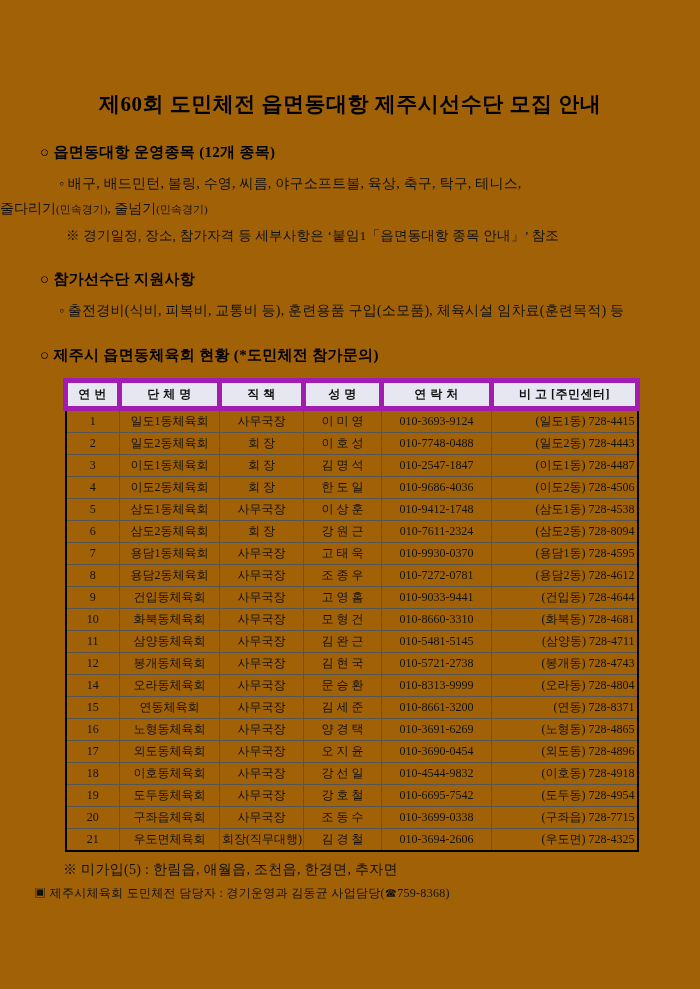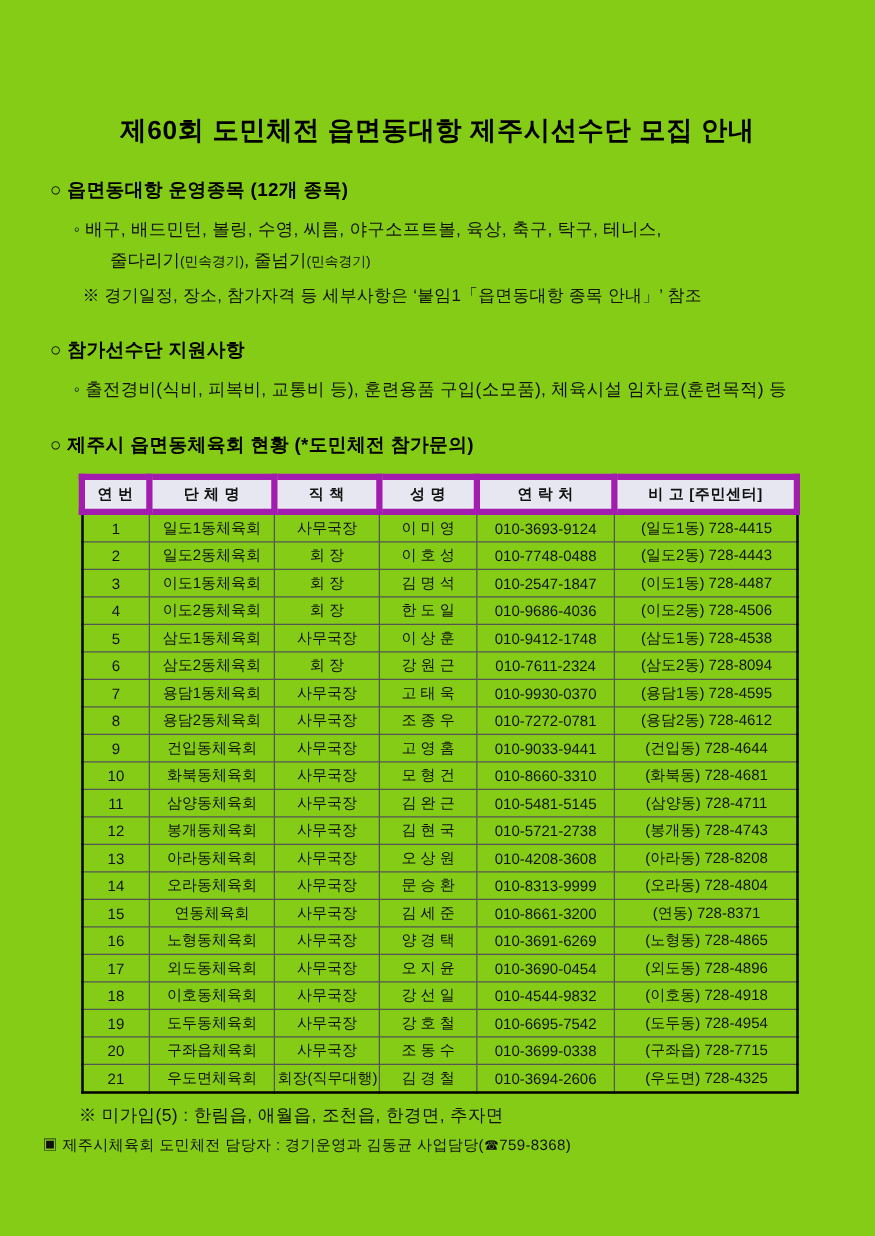--- a/index.html
+++ b/index.html
@@ -1,20 +1,20 @@
 <!DOCTYPE html>
 <html><head>
 <meta charset="utf-8">
 <style>
   html,body { margin:0; padding:0; background:#fff; }
   .page {
     position:relative;
     width:700px; height:989px;
-    background:#84cc16;
-    font-family:Liberation Sans, sans-serif;
+    background:#a16207;
+    font-family:Liberation Serif, serif;
     color:#111111;
     overflow:hidden;
   }
   .title {
     padding-top:90px;
     text-align:center;
     font-size:21px;
     font-weight:bold;
     letter-spacing:0.5px;
     color:#000;
@@ -30,21 +30,20 @@
   .sub-line {
     margin-top:11px;
     padding-left:59px;
     padding-right:30px;
     font-size:14px;
     line-height:21px;
     letter-spacing:0.2px;
   }
   .sub-line2 {
     margin-top:4px;
-    padding-left:88px;
     font-size:14px;
     line-height:21px;
   }
   .small { font-size:11px; }
   .note-line {
     margin-top:7px;
     padding-left:66px;
     font-size:13.5px;
     letter-spacing:0.2px;
   }
@@ -66,21 +65,21 @@
     letter-spacing:0.5px;
   }
   table.contact td {
     border:1px solid #555;
     height:21px;
     padding:0 2px;
     text-align:center;
     white-space:nowrap;
     overflow:hidden;
   }
-  table.contact td.c5 { text-align:center; padding-left:4px; }
+  table.contact td.c5 { text-align:right; padding-left:4px; }
   .foot-note {
     margin-top:9px;
     padding-left:63px;
     font-size:14px;
     letter-spacing:0.3px;
   }
   .foot-contact {
     margin-top:6px;
     padding-left:34px;
     font-size:12px;
@@ -214,28 +213,20 @@
         </tr>
         <tr>
           <td class="c0">12</td>
           <td class="c1">봉개동체육회</td>
           <td class="c2">사무국장</td>
           <td class="c3">김 현 국</td>
           <td class="c4">010-5721-2738</td>
           <td class="c5">(봉개동) 728-4743</td>
         </tr>
         <tr>
-          <td class="c0">13</td>
-          <td class="c1">아라동체육회</td>
-          <td class="c2">사무국장</td>
-          <td class="c3">오 상 원</td>
-          <td class="c4">010-4208-3608</td>
-          <td class="c5">(아라동) 728-8208</td>
-        </tr>
-        <tr>
           <td class="c0">14</td>
           <td class="c1">오라동체육회</td>
           <td class="c2">사무국장</td>
           <td class="c3">문 승 환</td>
           <td class="c4">010-8313-9999</td>
           <td class="c5">(오라동) 728-4804</td>
         </tr>
         <tr>
           <td class="c0">15</td>
           <td class="c1">연동체육회</td>

